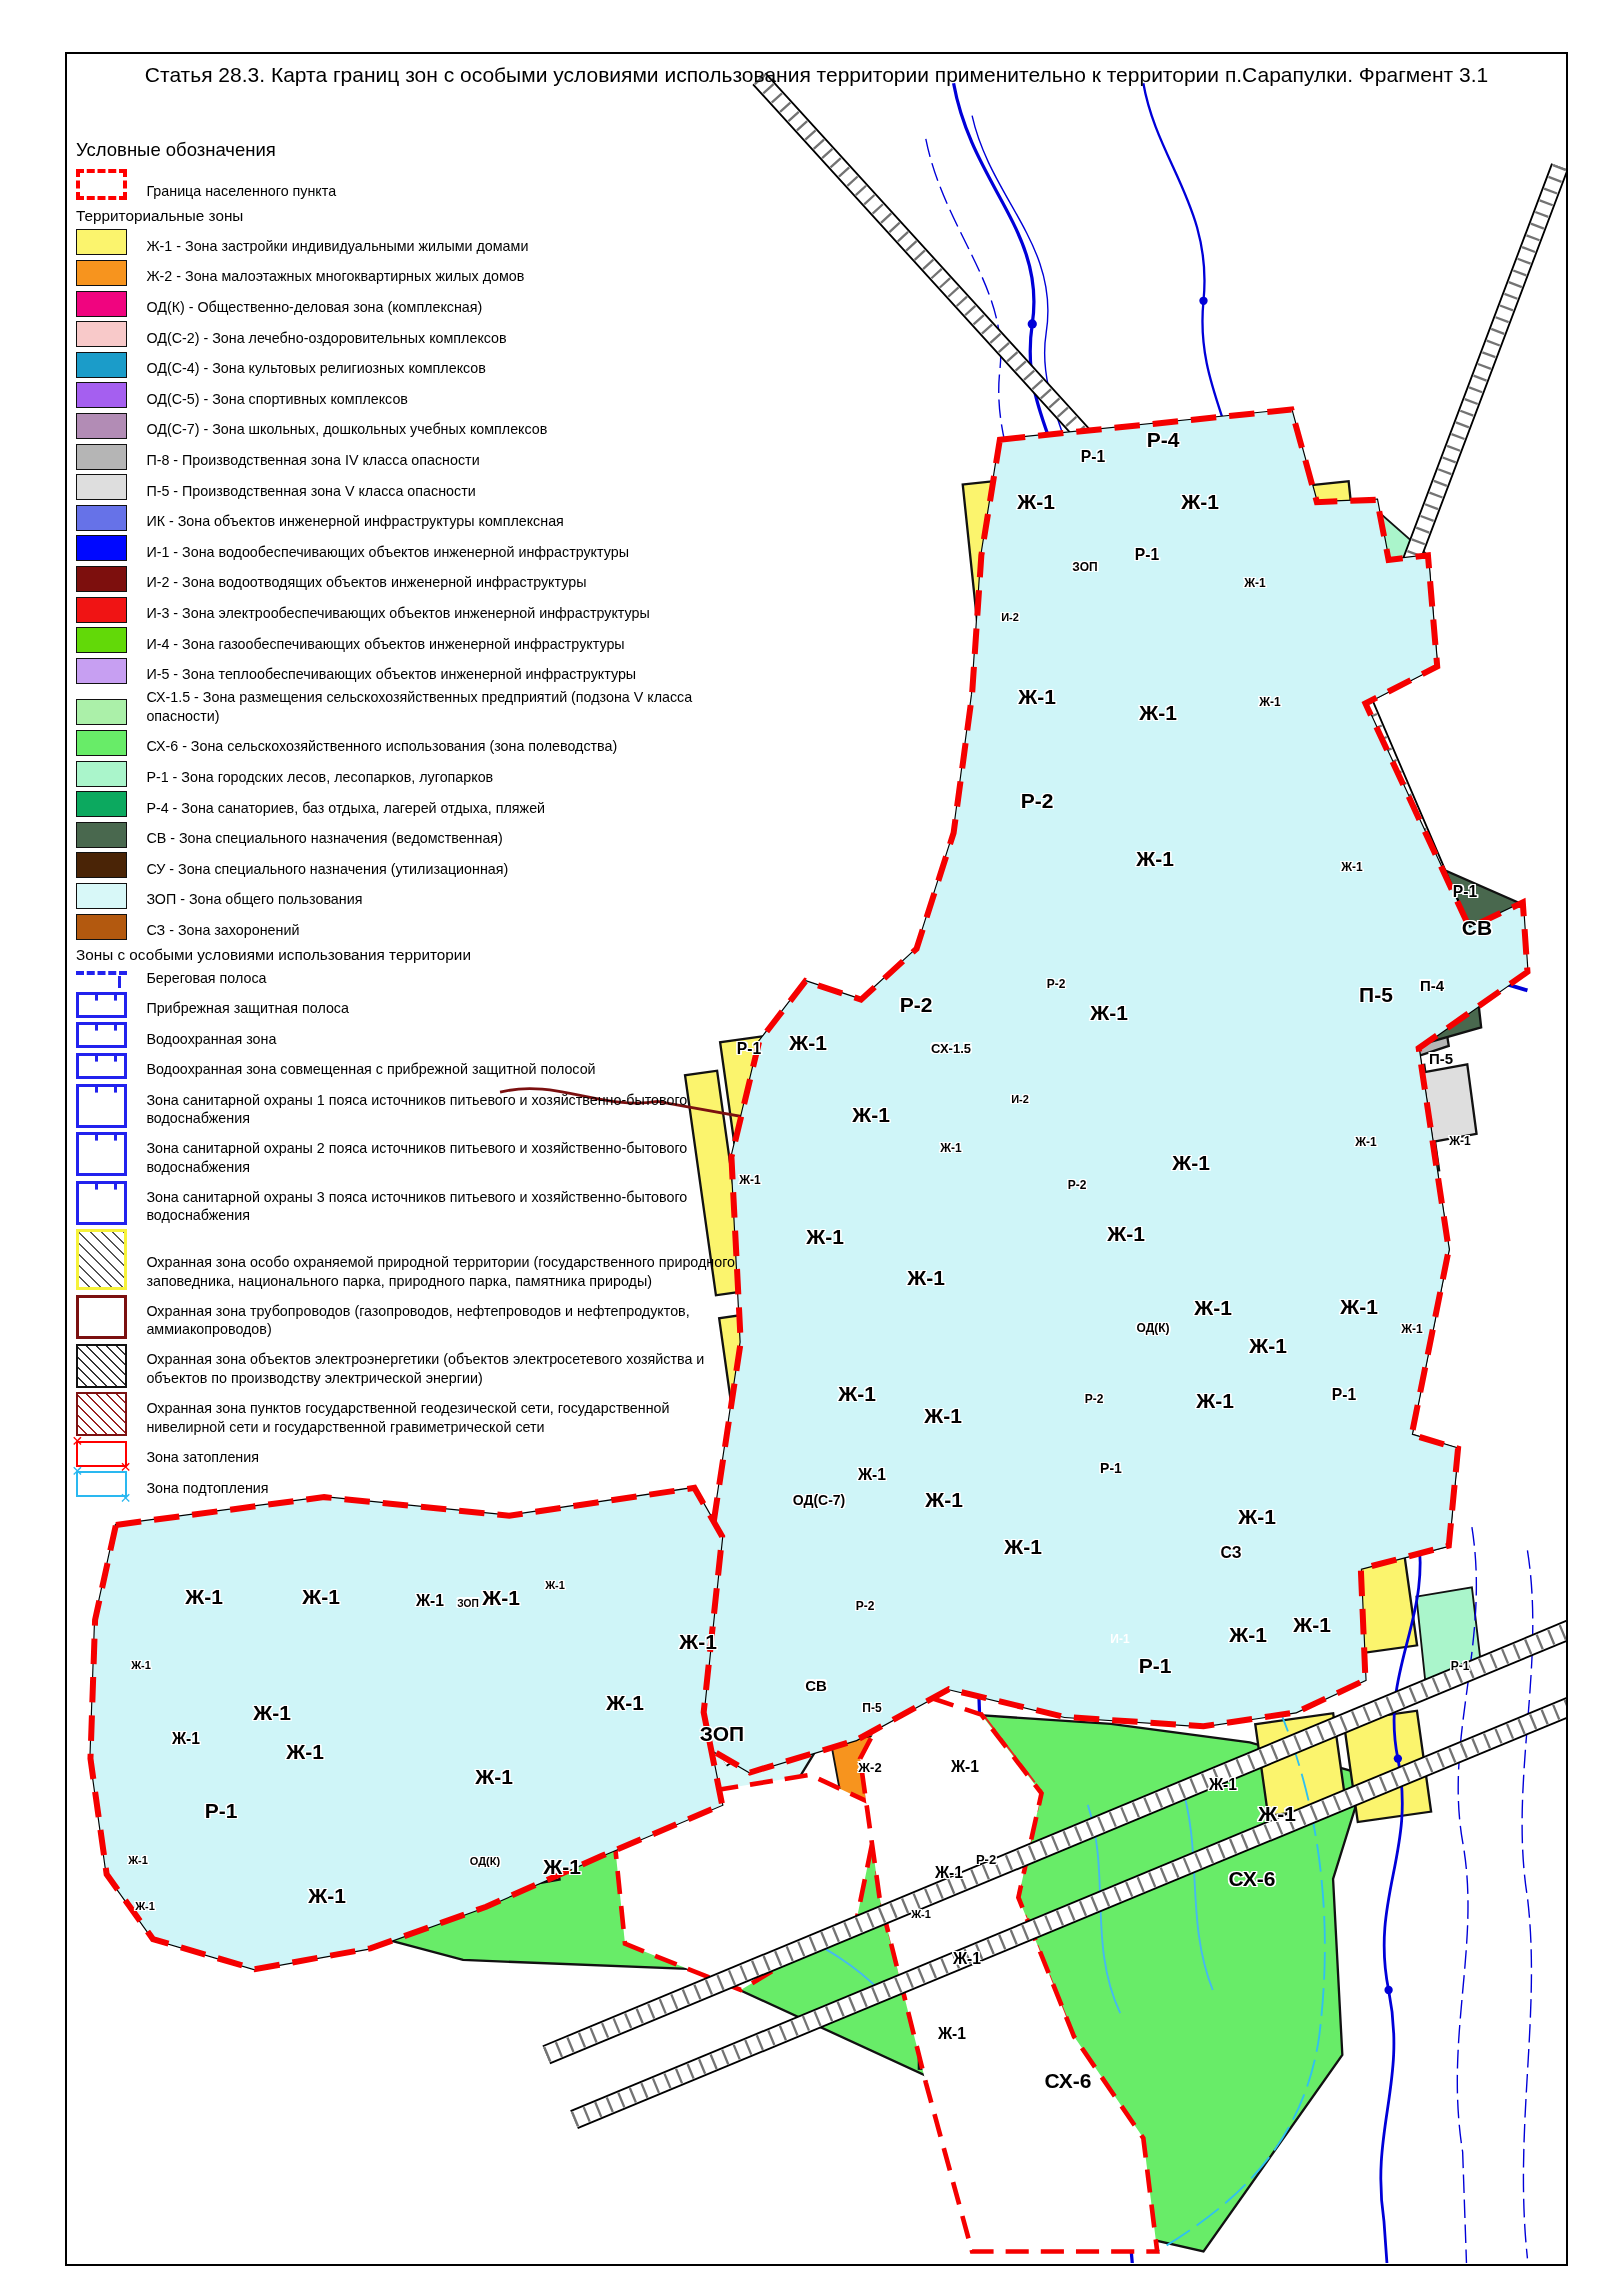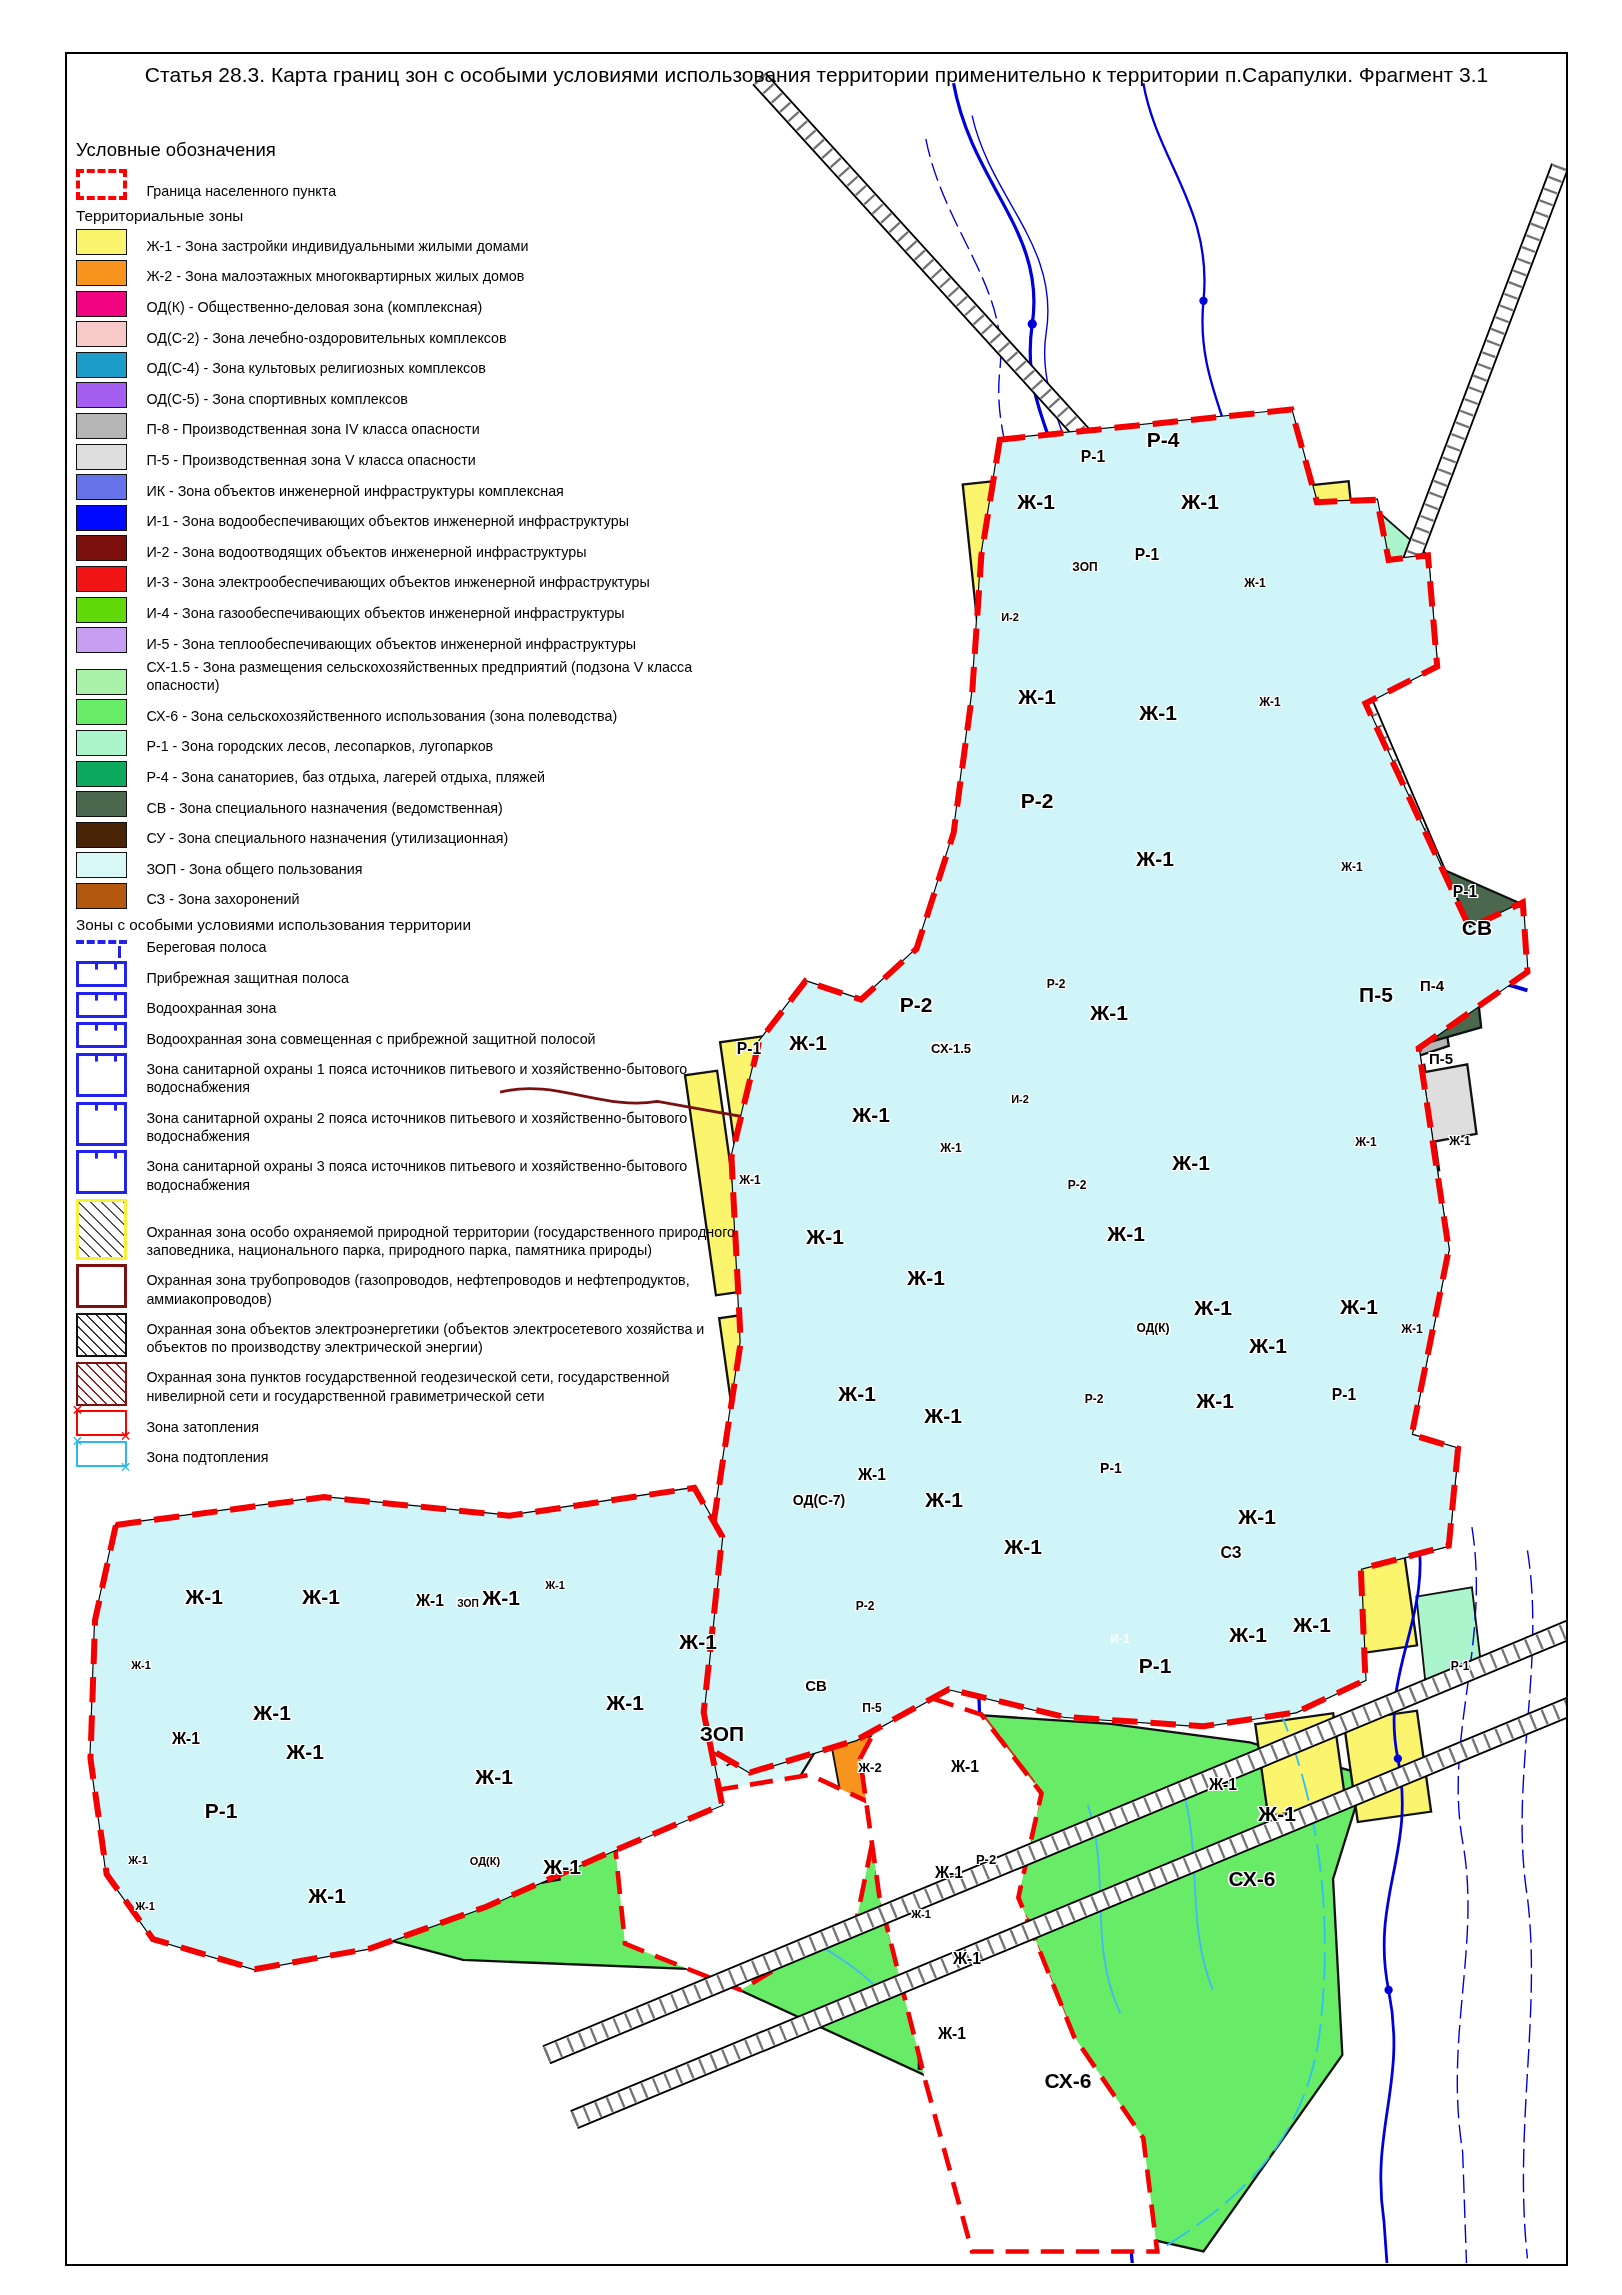--- a/index.html
+++ b/index.html
@@ -315,20 +315,24 @@
         <div class="lg-sw" style="background: rgb(248, 201, 201);"></div>
         <div class="lg-lab">ОД(С-2) - Зона лечебно-оздоровительных комплексов</div>
       </div>
       <div class="lg-row">
         <div class="lg-sw" style="background: rgb(27, 156, 201);"></div>
         <div class="lg-lab">ОД(С-4) - Зона культовых религиозных комплексов</div>
       </div>
       <div class="lg-row">
         <div class="lg-sw" style="background: rgb(165, 95, 240);"></div>
         <div class="lg-lab">ОД(С-5) - Зона спортивных комплексов</div>
+      </div>
+      <div class="lg-row">
+        <div class="lg-sw" style="background: rgb(178, 140, 181);"></div>
+        <div class="lg-lab">ОД(С-7) - Зона школьных, дошкольных учебных комплексов</div>
       </div>
       <div class="lg-row">
         <div class="lg-sw" style="background: rgb(181, 181, 181);"></div>
         <div class="lg-lab">П-8 - Производственная зона IV класса опасности</div>
       </div>
       <div class="lg-row">
         <div class="lg-sw" style="background: rgb(222, 222, 222);"></div>
         <div class="lg-lab">П-5 - Производственная зона V класса опасности</div>
       </div>
       <div class="lg-row">

